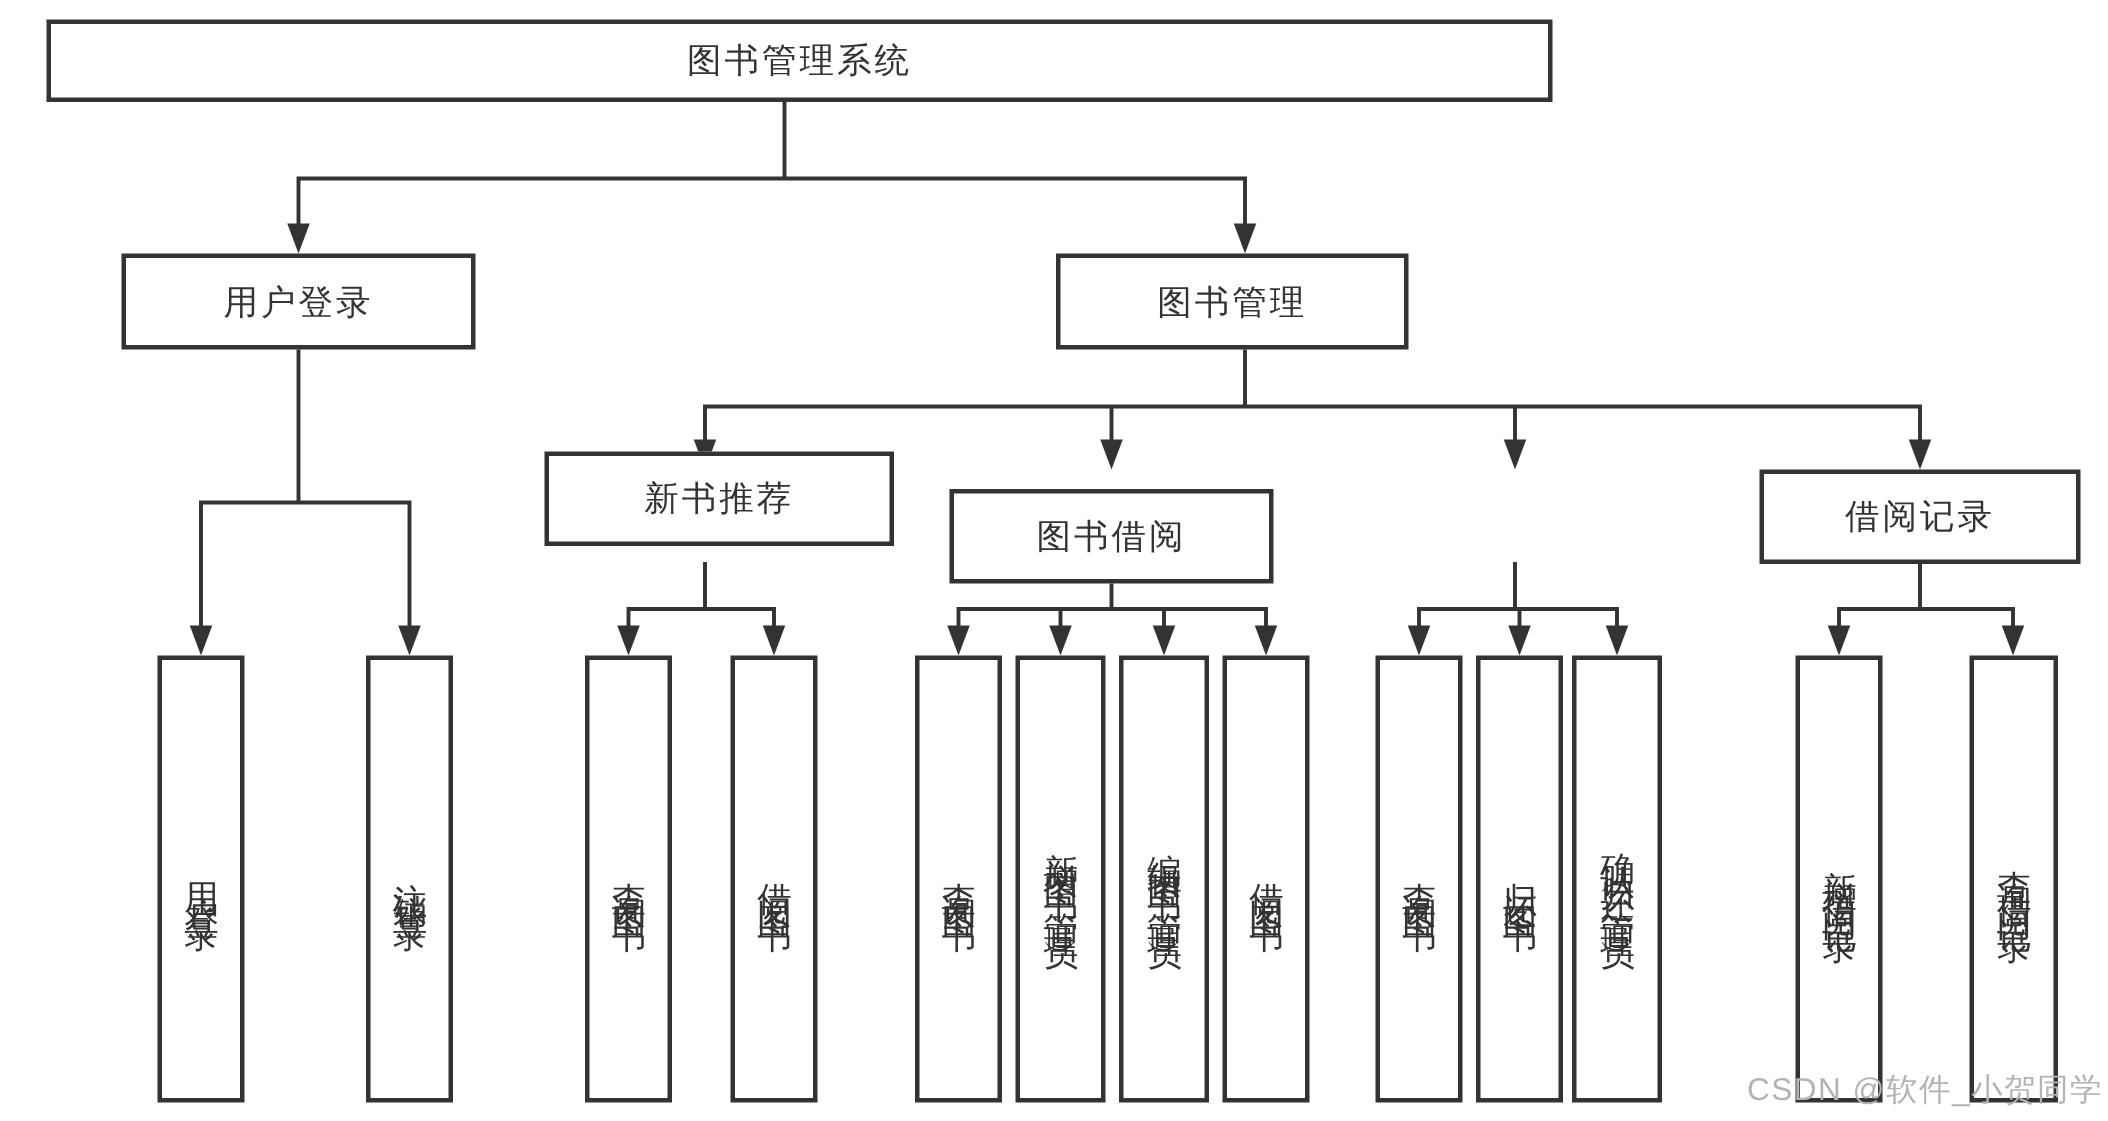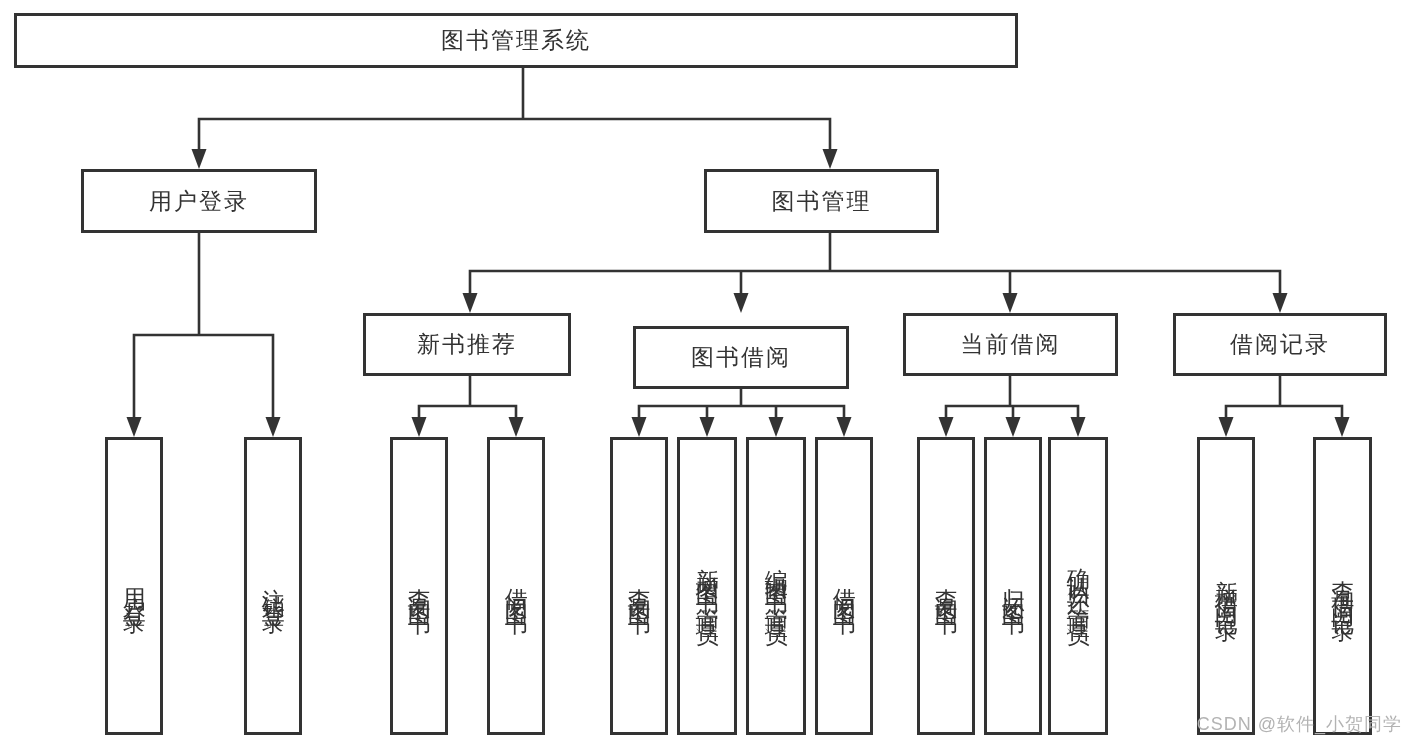--- a/index.html
+++ b/index.html
@@ -35,21 +35,21 @@
     writing-mode:vertical-rl;
     text-orientation:mixed;
     letter-spacing:8px;
     line-height:1.2;
     font-size:23px;
     text-align:center;
   }
   .watermark{
     position:absolute;
     right:3px;top:712px;
-    font-size:18px;
+    font-size:21px;
     color:var(--watermark);
     letter-spacing:1px;
     white-space:nowrap;
     z-index:5;
   }
 </style>
 </head>
 <body>
 
 <div class="canvas">
@@ -86,28 +86,27 @@
       <polygon points="768.5,417 783.5,417 776,437"></polygon>
       <polygon points="836.5,417 851.5,417 844,437"></polygon>
       <polygon points="938.5,417 953.5,417 946,437"></polygon>
       <polygon points="1005.5,417 1020.5,417 1013,437"></polygon>
       <polygon points="1070.5,417 1085.5,417 1078,437"></polygon>
       <polygon points="1218.5,417 1233.5,417 1226,437"></polygon>
       <polygon points="1334.5,417 1349.5,417 1342,437"></polygon>
     </g>
   </svg>
 
-  <div class="box h" style="left:14px;top:13px;width:1004px;height:55px">图书管理系统</div>
+  <div class="box h" style="left:31px;top:13px;width:1004px;height:55px">图书管理系统</div>
 
   <div class="box h" style="left:81px;top:169px;width:236px;height:64px">用户登录</div>
   <div class="box h" style="left:704px;top:169px;width:235px;height:64px">图书管理</div>
 
-  <div class="box h" style="left:363px;top:313px;width:208px;height:63px">新书推荐</div>
+  <div class="box h" style="left:363px;top:301px;width:233px;height:63px">新书推荐</div>
   <div class="box h" style="left:633px;top:326px;width:216px;height:63px">图书借阅</div>
-  <div class="box h" style="left:903px;top:313px;width:215px;height:63px">当前借阅</div>
   <div class="box h" style="left:1173px;top:313px;width:214px;height:63px">借阅记录</div>
 
   <div class="box v" style="left:105px;top:437px;width:58px;height:298px">用户登录</div>
   <div class="box v" style="left:244px;top:437px;width:58px;height:298px">注销登录</div>
 
   <div class="box v" style="left:390px;top:437px;width:58px;height:298px">查询图书</div>
   <div class="box v" style="left:487px;top:437px;width:58px;height:298px">借阅图书</div>
 
   <div class="box v" style="left:610px;top:437px;width:58px;height:298px">查询图书</div>
   <div class="box v" style="left:677px;top:437px;width:60px;height:298px">新增图书（管理员）</div>

